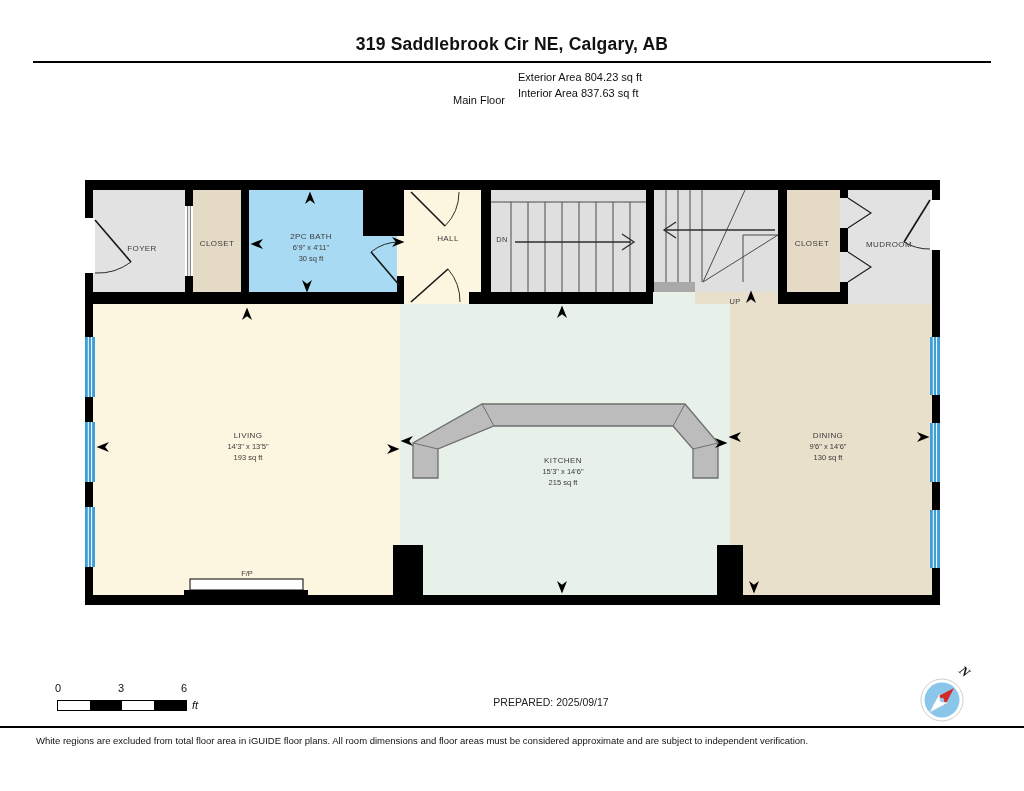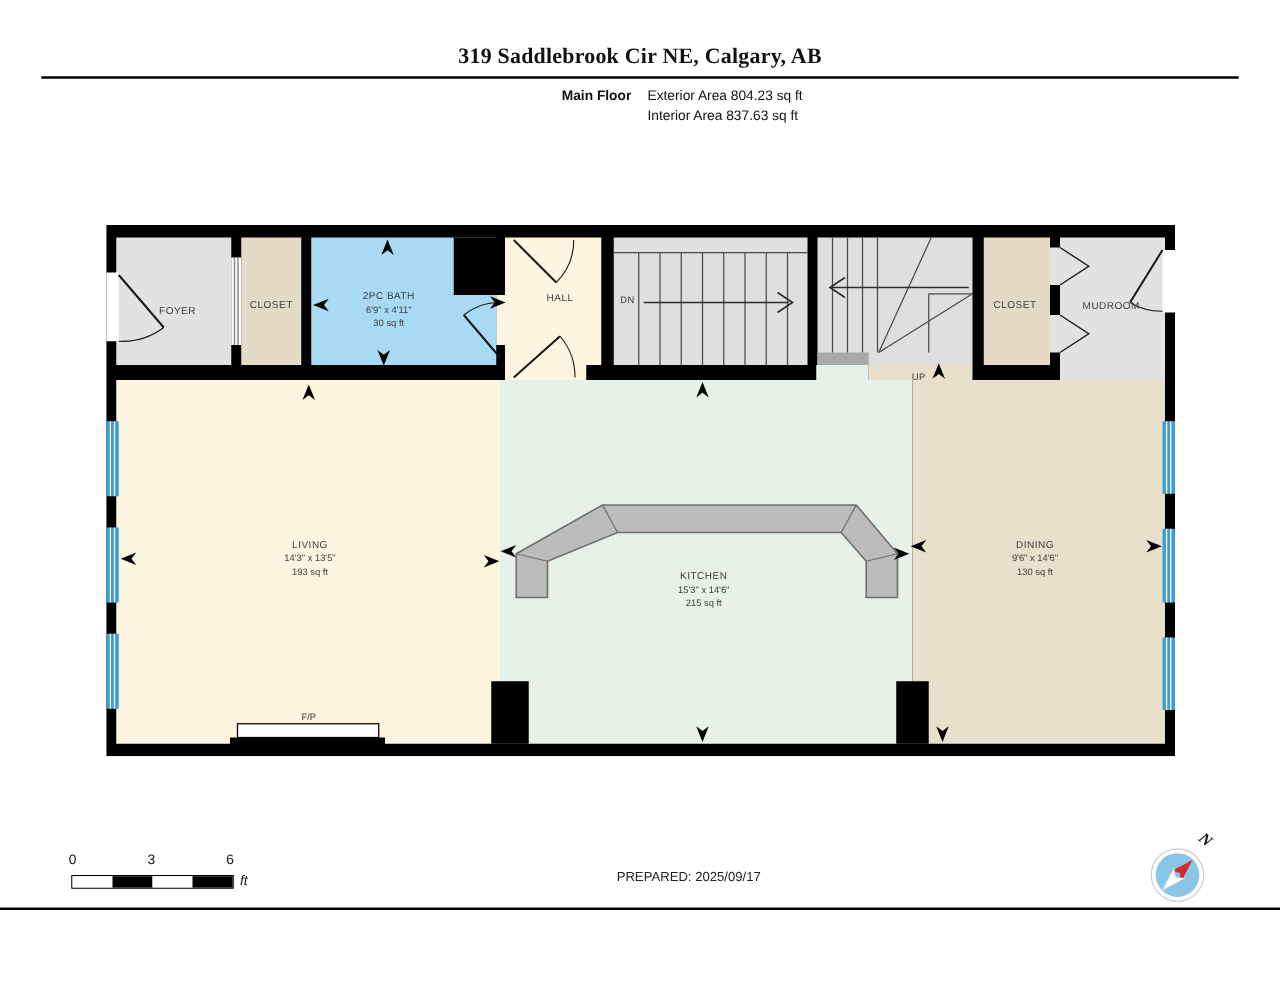--- a/index.html
+++ b/index.html
@@ -1,22 +1,22 @@
 <!DOCTYPE html>
 <html><head>
 <meta charset="utf-8">
 <style>
   html,body{margin:0;padding:0;background:#fff;}
   .page{position:relative;width:1024px;height:791px;background:#fff;overflow:hidden;
         font-family:"Liberation Sans",sans-serif;color:#111;}
   .title{position:absolute;top:34px;left:0;width:1024px;text-align:center;
-         font-size:17.5px;font-weight:bold;letter-spacing:.2px;font-family:Liberation Serif, serif;}
+         font-size:17.5px;font-weight:bold;letter-spacing:.2px;}
   .rule-top{position:absolute;top:61px;left:33px;width:958px;height:2px;background:#000;}
   .subheader{position:absolute;top:71px;left:0;width:1024px;display:flex;font-size:11px;}
-  .subheader .left{width:512px;text-align:right;padding-right:7px;font-weight:bold;box-sizing:border-box;}
+  .subheader .left{width:512px;text-align:right;padding-right:7px;font-weight:normal;box-sizing:border-box;margin-top:23px;}
   .subheader .right{width:512px;padding-left:6px;box-sizing:border-box;}
   .subheader .right div{margin-bottom:4px;}
   .plan{position:absolute;left:85px;top:180px;}
   .plan text{font-family:"Liberation Sans",sans-serif;fill:#3a3a3a;}
   .room-name{font-size:8px;letter-spacing:.4px;}
   .room-dim{font-size:7.5px;}
   .stair-label{font-size:7.5px;letter-spacing:.3px;}
   .scalebar{position:absolute;left:0;top:0;}
   .tick{position:absolute;top:682px;font-size:11px;transform:translateX(-50%);}
   .bar{position:absolute;left:57px;top:700px;width:128px;height:9px;border:1px solid #000;display:flex;}
@@ -248,14 +248,15 @@
     <circle cx="34" cy="38" r="21" fill="#fff" stroke="#cfcfcf" stroke-width="1"></circle>
     <circle cx="34" cy="38" r="17.5" fill="#8ac6ea"></circle>
     <g transform="rotate(45 34 38)">
       <polygon points="34,21 40,40 34,35.5 28,40" fill="#d42a28"></polygon>
       <polygon points="34,55 40,36 34,40.5 28,36" fill="#fff" stroke="#dcdcdc" stroke-width="0.6"></polygon>
     </g>
     <text x="56" y="15" font-size="13" font-style="italic" font-weight="bold" fill="#111" transform="rotate(40 58 11)" text-anchor="middle">N</text>
   </svg>
 
   <div class="rule-bottom"></div>
+  <div class="disclaimer">White regions are excluded from total floor area in iGUIDE floor plans. All room dimensions and floor areas must be considered approximate and are subject to independent verification.</div>
 
 </div>
 
 </body></html>

